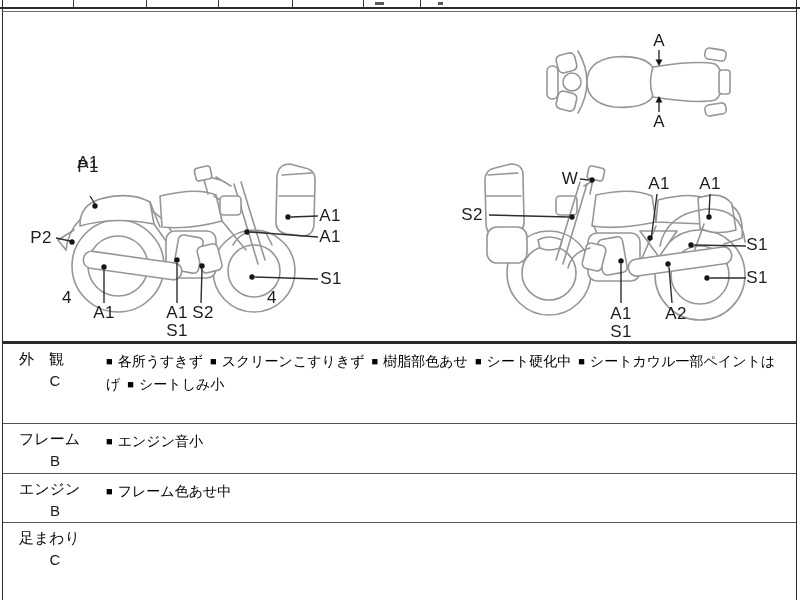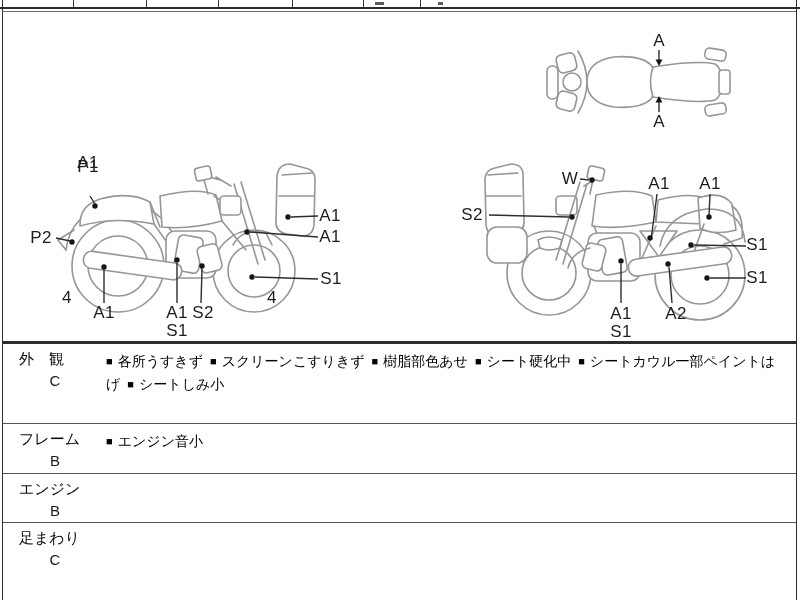--- a/index.html
+++ b/index.html
@@ -186,20 +186,21 @@
   <div class="trow" style="top:424px;height:49px">
     <div class="cat">フレーム</div>
     <div class="grade">B</div>
     <div class="content"><span class="ci"><span class="sq">■</span>エンジン音小</span></div>
   </div>
   <div class="rowline" style="top:473px"></div>
 
   <div class="trow" style="top:474px;height:48px">
     <div class="cat">エンジン</div>
     <div class="grade">B</div>
+    <div class="content"><span class="ci"><span class="sq">■</span>フレーム色あせ中</span></div>
   </div>
   <div class="rowline" style="top:522px"></div>
 
   <div class="trow" style="top:523px;height:77px">
     <div class="cat">足まわり</div>
     <div class="grade">C</div>
   </div>
 
 </div>
 

